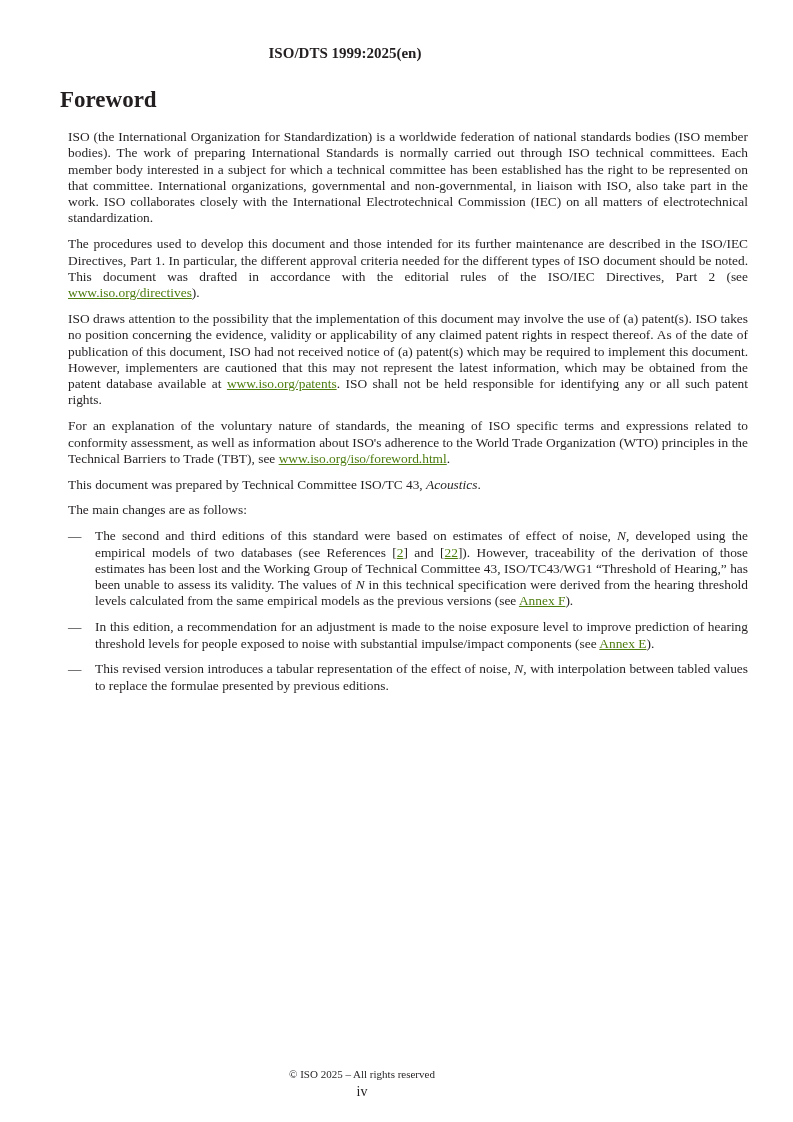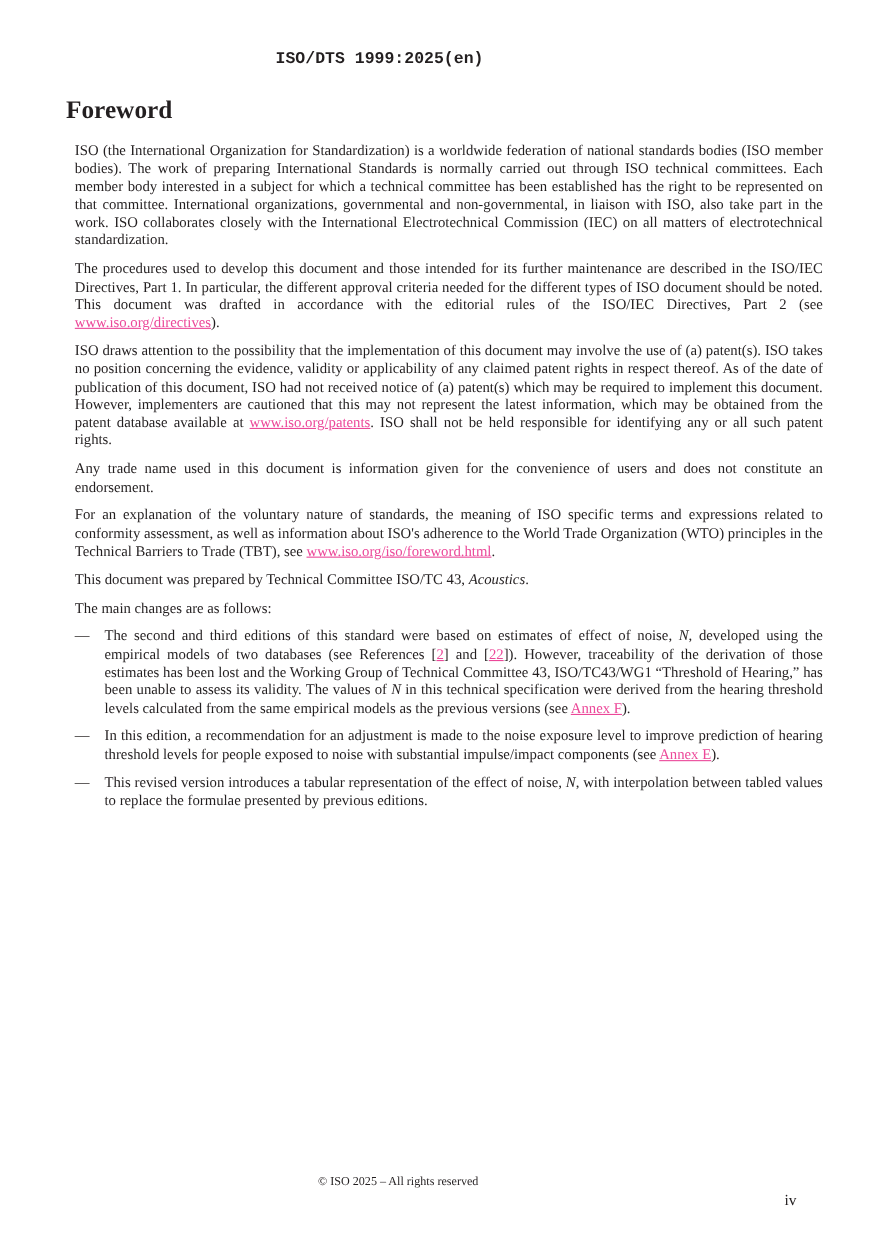--- a/index.html
+++ b/index.html
@@ -1,47 +1,46 @@
 <!DOCTYPE html>
 <html><head>
 <meta charset="utf-8">
 <style>
   html, body { margin: 0; padding: 0; background: #ffffff; }
   body { width: 793px; height: 1122px; position: relative; overflow: hidden;
          font-family: "DejaVu Serif", "Liberation Serif", serif; color: #231f20; }
   .header { position: absolute; top: 45px; left: 0; width: 690px; text-align: center;
-            font-family: Liberation Mono, monospace; font-weight: bold; font-size: 15px; }
+            font-family: Liberation Serif, serif; font-weight: bold; font-size: 15px; }
   .title { position: absolute; top: 83px; left: 56px; margin: 4px;
            font-family: "Liberation Serif", serif; font-weight: bold; font-size: 23px; }
   .content { position: absolute; top: 129px; left: 68px; width: 680px;
              font-family: "Liberation Serif", serif; font-size: 13.4px; line-height: 16.3px; }
   .content p { margin: 0 0 9.5px 0; text-align: justify; }
-  a { color: #ec4899; text-decoration: underline; }
+  a { color: #4d7c0f; text-decoration: underline; }
   ul.dash { list-style: none; margin: 0 0 9.5px 0; padding: 0; }
   ul.dash li { position: relative; padding-left: 27px; margin-bottom: 9.5px; text-align: justify; }
   ul.dash li .dash-mark { position: absolute; left: 0; top: 0; }
   .footer { position: absolute; top: 1066px; left: 0; width: 724px; text-align: center;
             font-family: "Liberation Serif", serif; font-size: 11px; line-height: 17px; }
-  .page-num { font-size: 14px; text-align: right; }
+  .page-num { font-size: 14px; }
 </style>
 </head>
 <body>
 
 <div class="header">ISO/DTS 1999:2025(en)</div>
 
 <h1 class="title">Foreword</h1>
 
 <div class="content">
   <p>ISO (the International Organization for Standardization) is a worldwide federation of national standards bodies (ISO member bodies). The work of preparing International Standards is normally carried out through ISO technical committees. Each member body interested in a subject for which a technical committee has been established has the right to be represented on that committee. International organizations, governmental and non-governmental, in liaison with ISO, also take part in the work. ISO collaborates closely with the International Electrotechnical Commission (IEC) on all matters of electrotechnical standardization.</p>
 
   <p><span>The procedures used to develop this document and those intended for its further maintenance are described in the ISO/IEC Directives, Part 1. In particular, the different approval criteria needed for the different types of ISO document should be noted. This document was drafted in accordance with the editorial rules of the ISO/IEC Directives, Part 2 (see </span><a>www.iso.org/directives</a><span>).</span></p>
 
   <p><span>ISO draws attention to the possibility that the implementation of this document may involve the use of (a) patent(s). ISO takes no position concerning the evidence, validity or applicability of any claimed patent rights in respect thereof. As of the date of publication of this document, ISO had not received notice of (a) patent(s) which may be required to implement this document. However, implementers are cautioned that this may not represent the latest information, which may be obtained from the patent database available at </span><a>www.iso.org/patents</a><span>. ISO shall not be held responsible for identifying any or all such patent rights.</span></p>
 
-  <p>Any trade name used in this document is information given for the convenience of users and does not constitute an endorsement.</p>
 
   <p><span>For an explanation of the voluntary nature of standards, the meaning of ISO specific terms and expressions related to conformity assessment, as well as information about ISO's adherence to the World Trade Organization (WTO) principles in the Technical Barriers to Trade (TBT), see </span><a>www.iso.org/iso/foreword.html</a><span>.</span></p>
 
   <p><span>This document was prepared by Technical Committee ISO/TC 43, </span><i>Acoustics</i><span>.</span></p>
 
 
   <p>The main changes are as follows:</p>
 
   <ul class="dash">
     <li>

